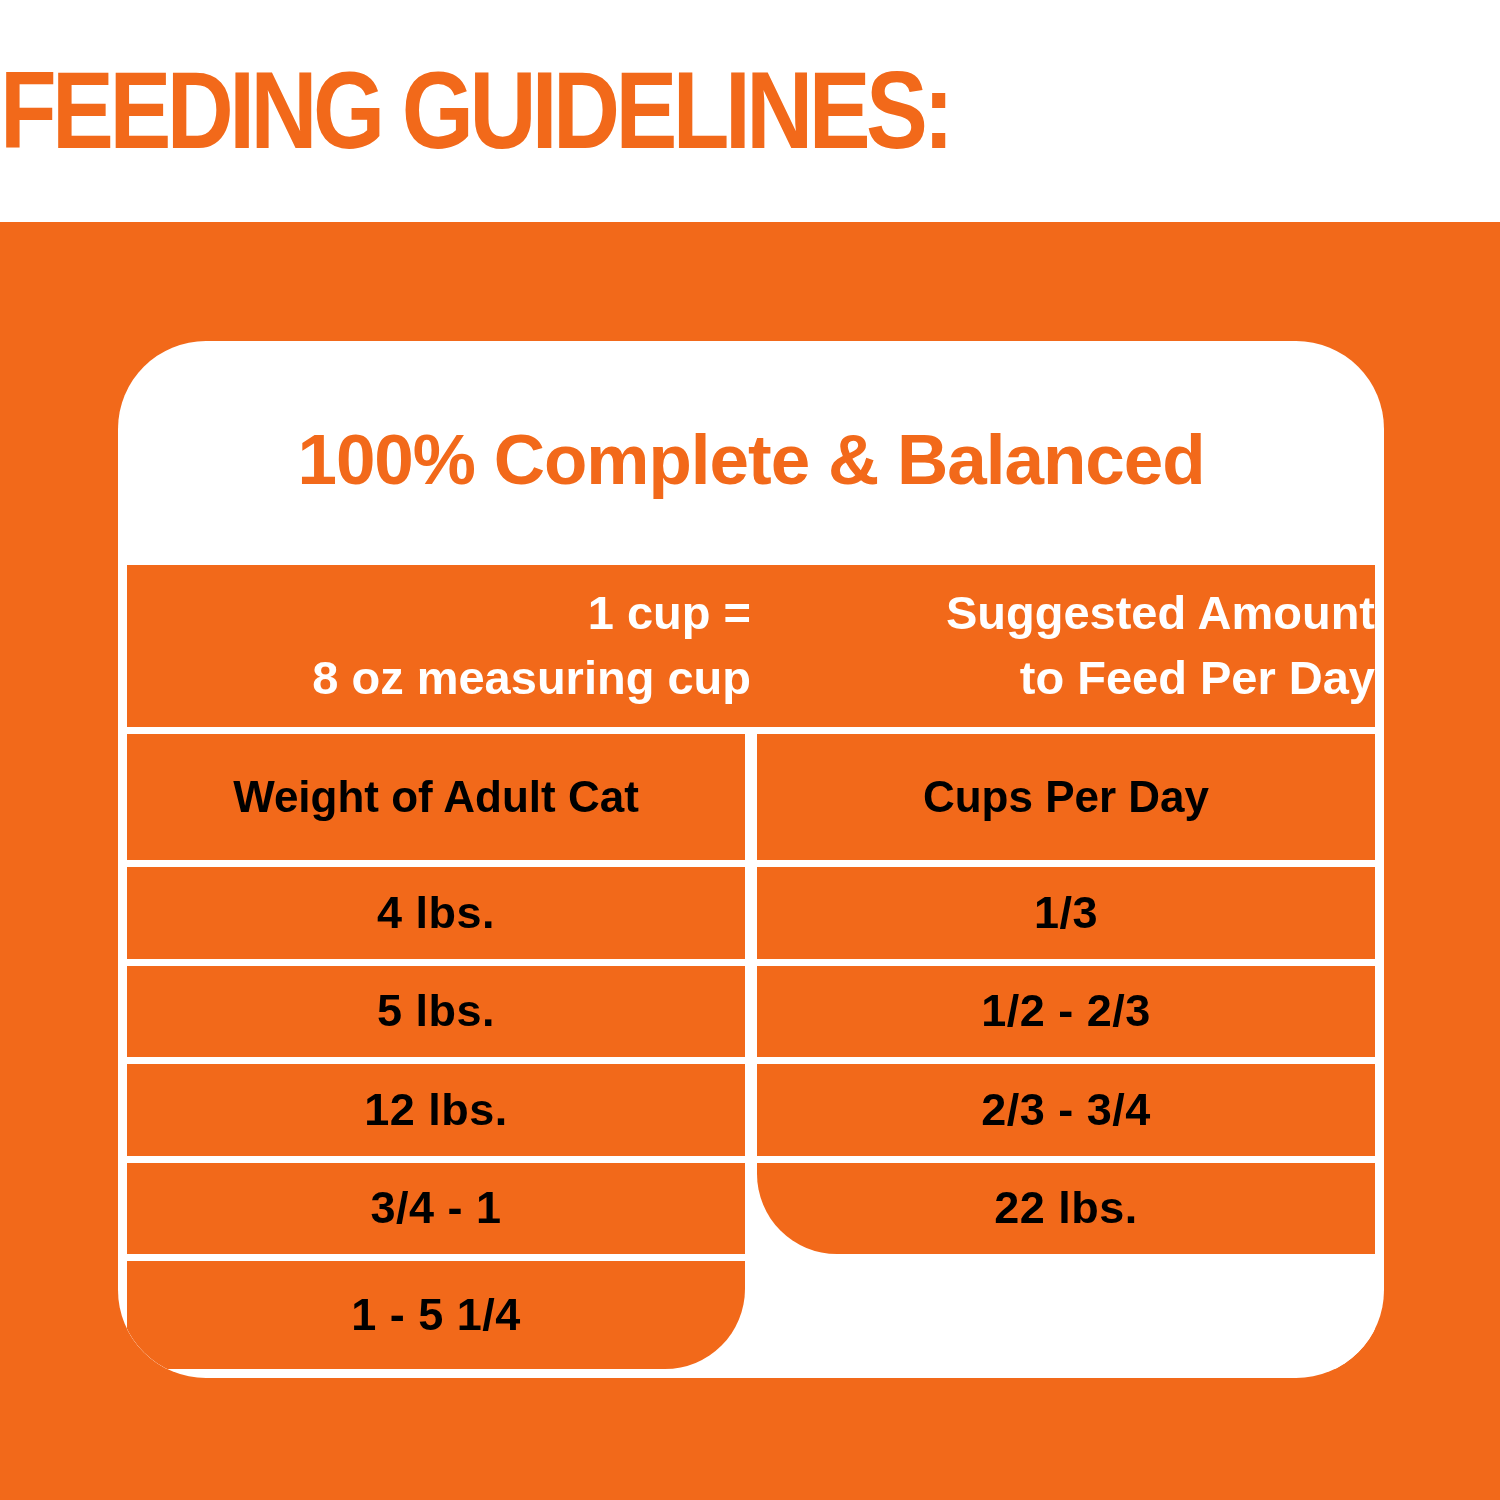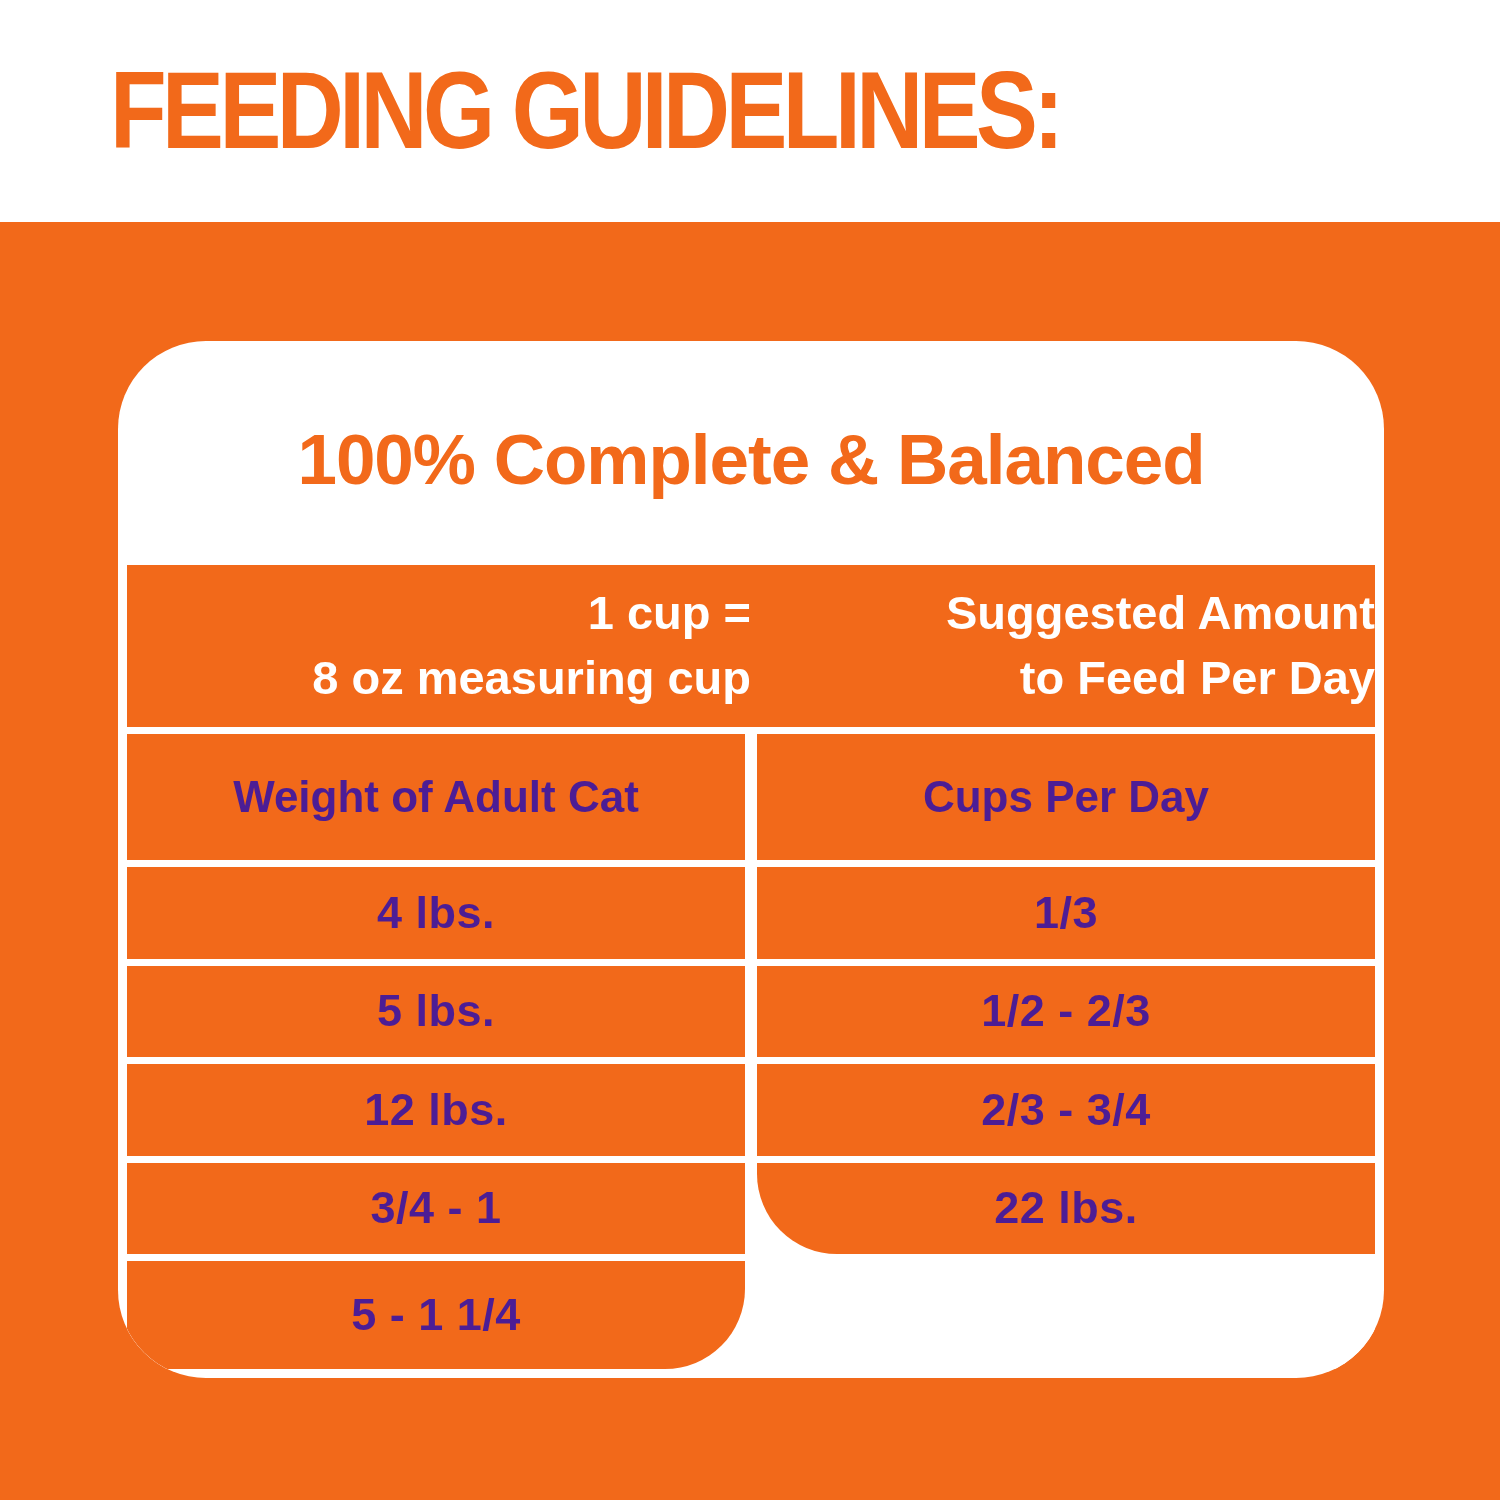--- a/index.html
+++ b/index.html
@@ -20,21 +20,20 @@
   }
 
   
   .top-band {
     box-sizing: border-box;
     width: 1500px;
     height: 222px;
     background: #ffffff;
     display: flex;
     align-items: center;
-    padding-left: 110px;
   }
   .top-band h1 {
     margin: 0;
     color: #f2691a;
     font-size: 103px;
     font-weight: bold;
     letter-spacing: -5px;
     white-space: nowrap;
     transform: scaleX(0.90) scaleY(1.06);
     transform-origin: left center;
@@ -87,21 +86,21 @@
     margin: 0 9px 9px 9px;
     display: grid;
     grid-template-columns: 1fr 1fr;
     grid-template-rows: 162px 126px 1fr 1fr 1fr 1fr 1.18fr;
     row-gap: 7px;
     column-gap: 12px;
     background: #ffffff;
   }
   .cell {
     background: #f2691a;
-    color: #4c1d95;
+    color: #000000;
     font-weight: bold;
     display: flex;
     align-items: center;
     justify-content: center;
     text-align: right;
   }
   .cell-span {
     grid-column: 1 / -1;
     background: #f2691a;
     display: flex;
@@ -162,18 +161,18 @@
 
         <div class="cell data-cell">5 lbs.</div>
         <div class="cell data-cell">1/2 - 2/3</div>
 
         <div class="cell data-cell">12 lbs.</div>
         <div class="cell data-cell">2/3 - 3/4</div>
 
         <div class="cell data-cell">3/4 - 1</div>
 
         <div class="cell data-cell round-bl">22 lbs.</div>
-        <div class="cell data-cell round-br">5 - 1 1/4</div>
+        <div class="cell data-cell round-br">1 - 5 1/4</div>
 
       </div>
     </div>
   </section>
 </div>
 
 </body></html>

